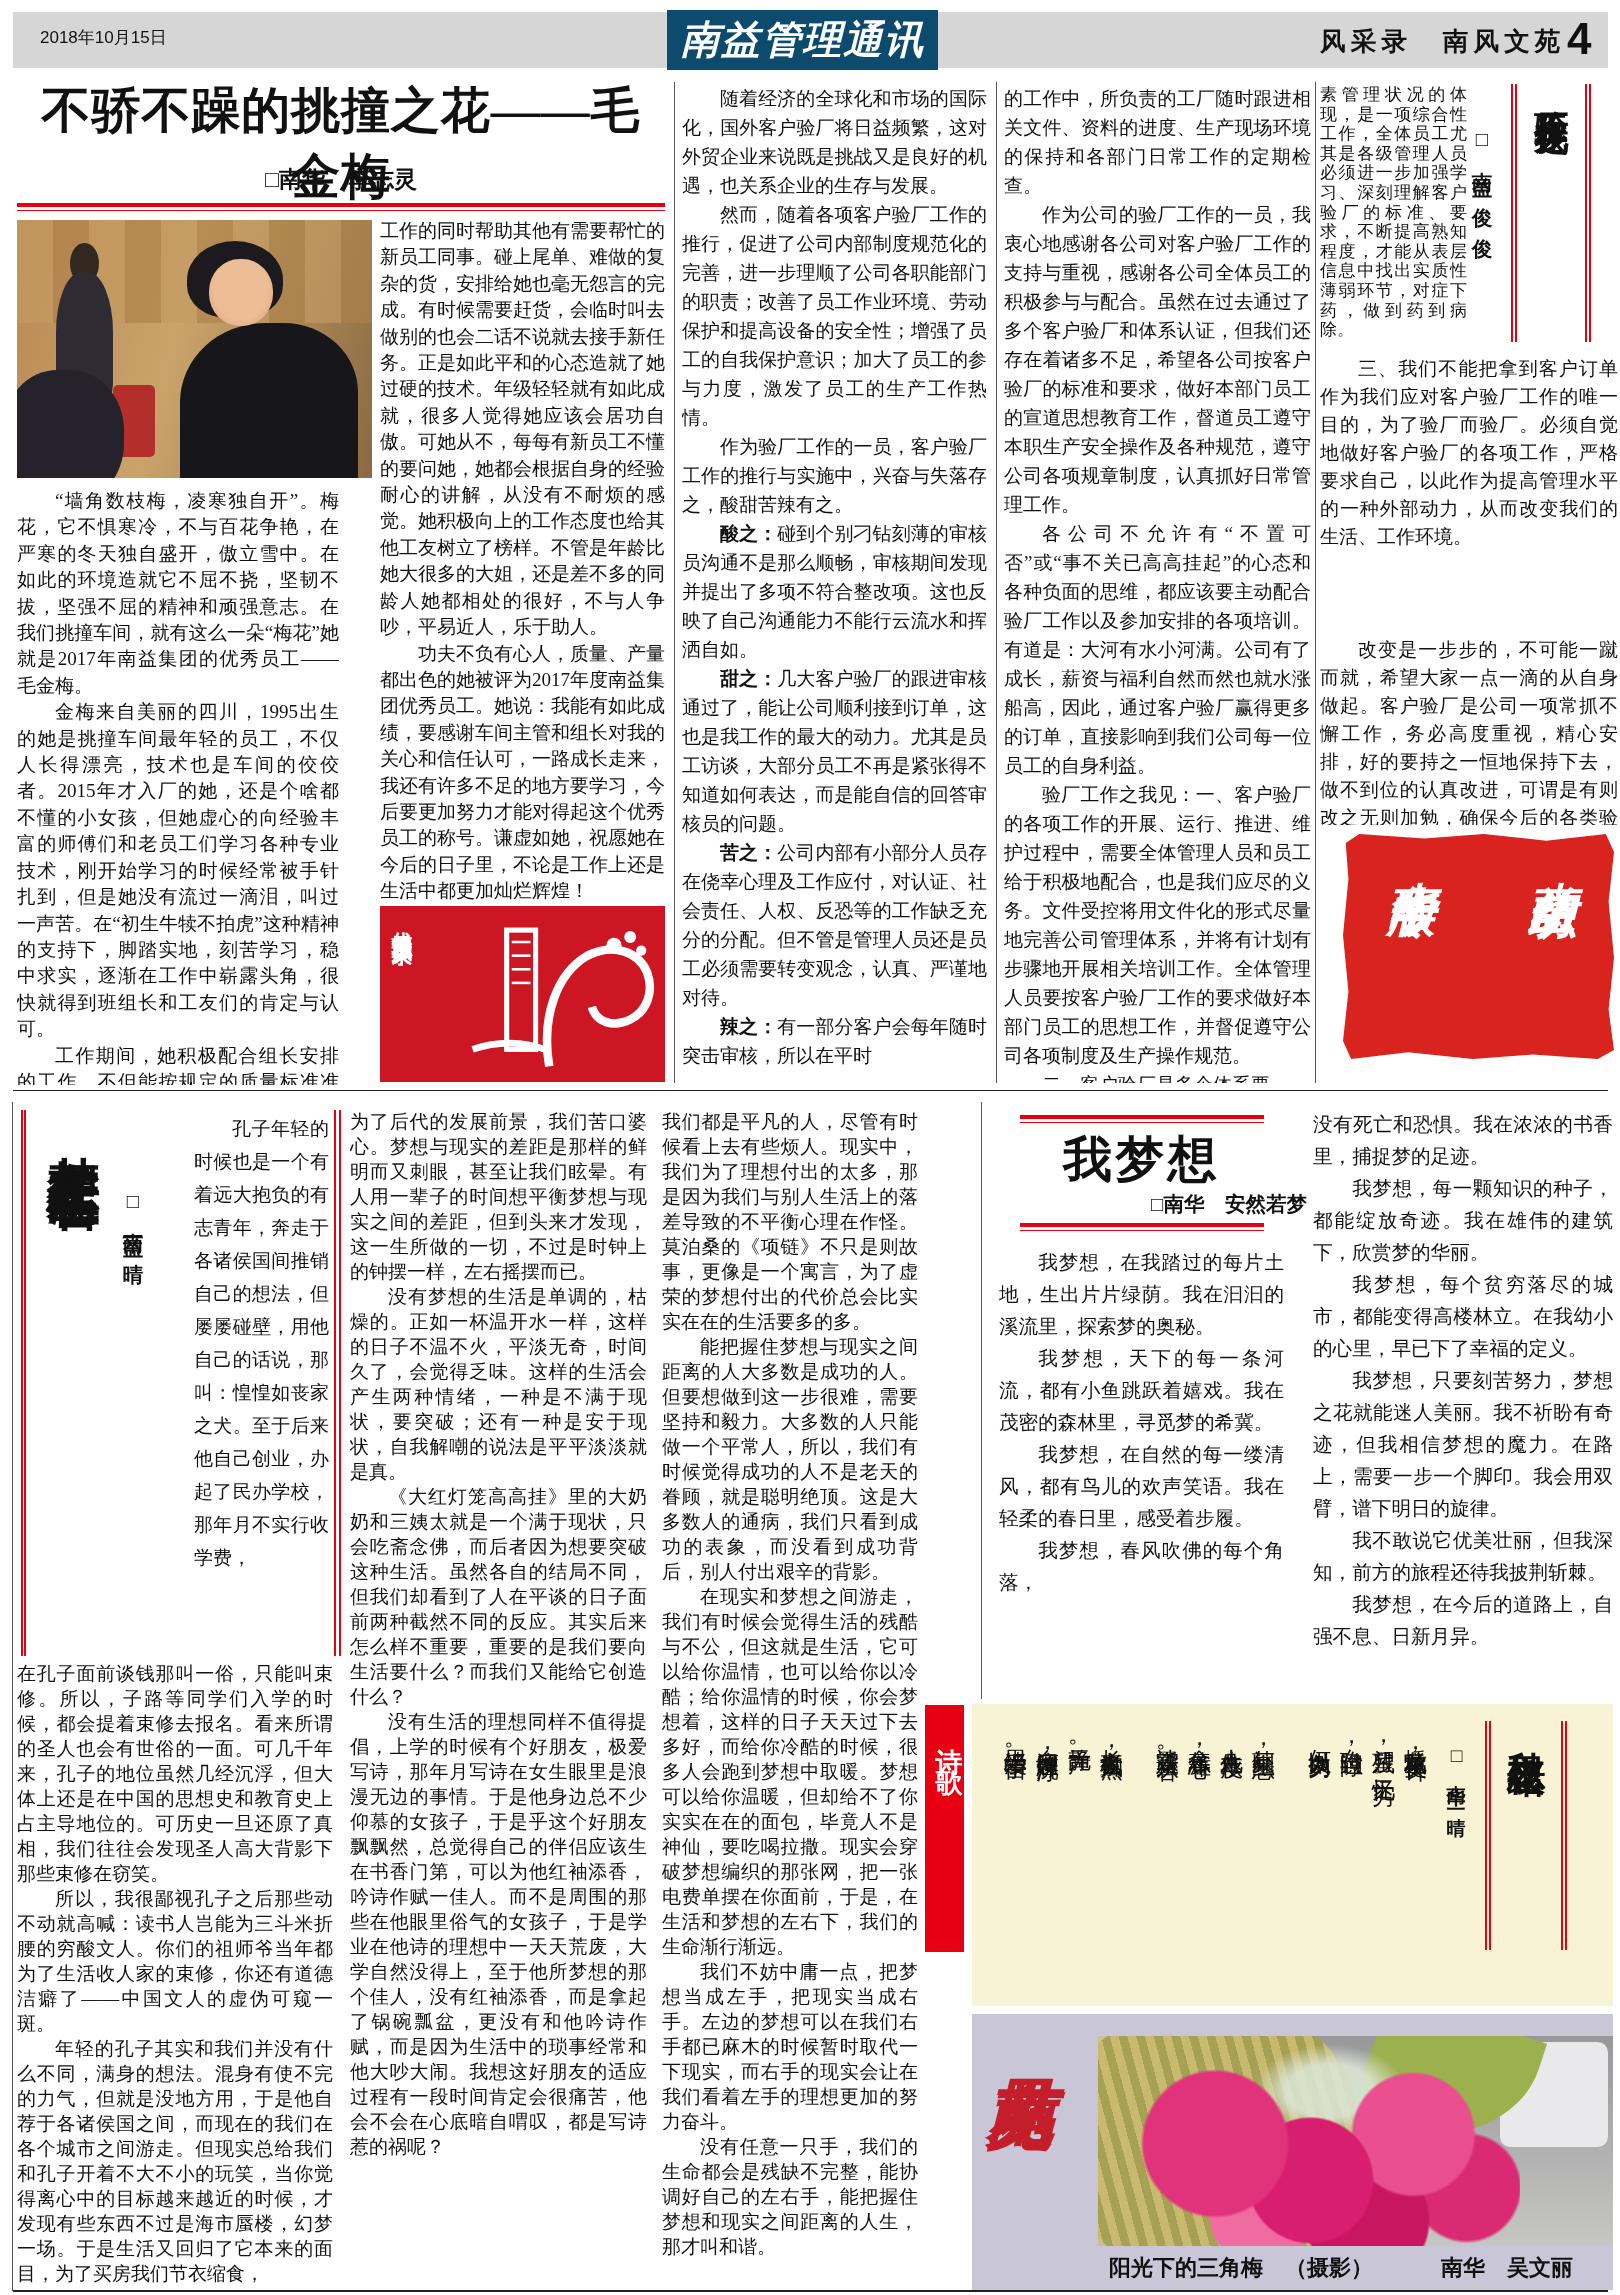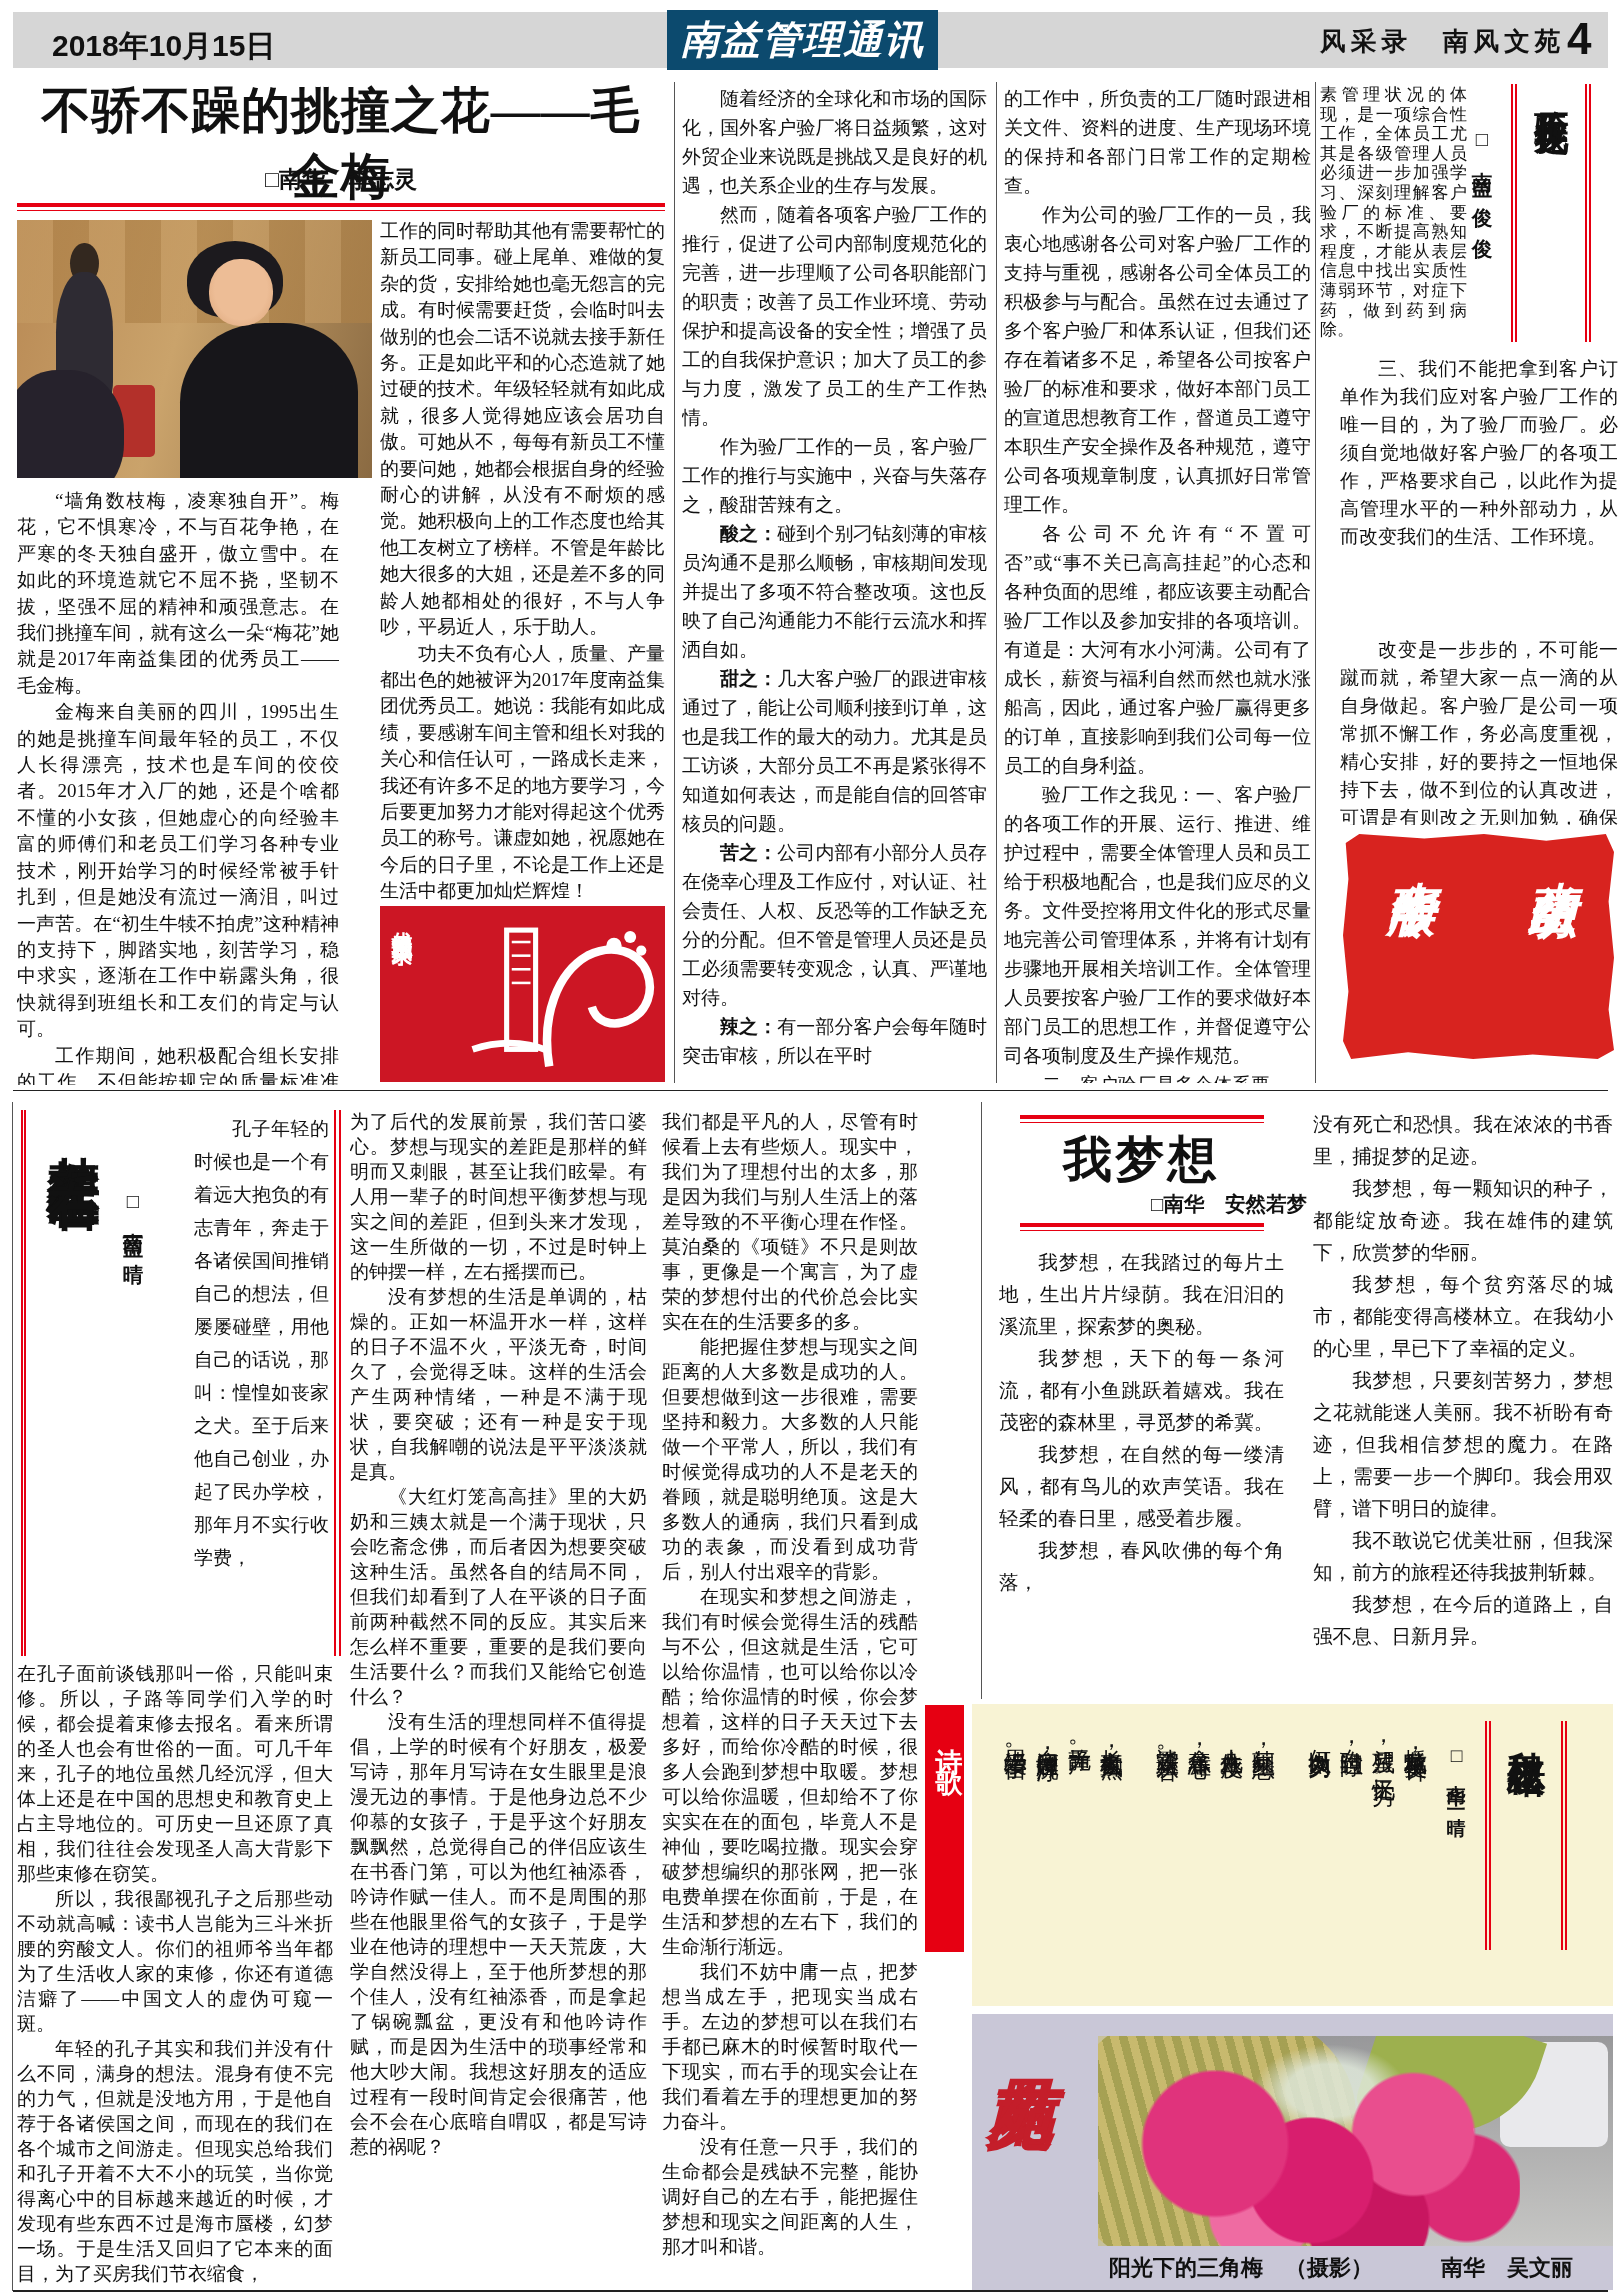--- a/index.html
+++ b/index.html
@@ -1,21 +1,21 @@
 <!DOCTYPE html>
 <html style="font-size:13.6px"><head>
 <meta charset="utf-8">
 <style>
   html,body{margin:0;padding:0;background:#ffffff;}
   .page{position:relative;width:1620px;height:2295px;background:#fff;overflow:hidden;
         font-family:"Liberation Serif","DejaVu Serif",serif;color:#111;}
   .abs{position:absolute;}
   
   .hband{left:12.8px;top:12px;width:1595px;height:56px;background:#d6d6d6;}
-  .hdate{left:52px;top:25.6px;font-size:30px;font-weight:bold;font-family:"Liberation Sans","DejaVu Sans",sans-serif;}
+  .hdate{left:40px;top:25.6px;font-size:17px;font-weight:normal;font-family:"Liberation Sans","DejaVu Sans",sans-serif;}
   .masthead{left:667px;top:10.2px;width:271px;height:60px;background:#0c4a6e;color:#fff;
             display:flex;align-items:center;justify-content:center;font-size:39px;font-weight:bold;
             font-style:italic;letter-spacing:1.7px;}
   .hsec{left:1320px;top:24px;font-size:25.6px;font-weight:bold;letter-spacing:5.1px;}
   .hpage{left:1567px;top:13.6px;font-size:44px;font-weight:bold;font-family:"Liberation Sans",sans-serif;}
   
   .t{margin:0;font-size:19px;line-height:26.4px;text-align:justify;text-indent:2em;}
   .t.cont{text-indent:0;}
   .lead{font-family:"Liberation Sans","DejaVu Sans",sans-serif;font-weight:bold;}
   .dblrule{border-top:4.3px solid #e60012;border-bottom:1.7px solid #e60012;height:3.4px;}
@@ -44,21 +44,21 @@
   .a2colA{left:682px;top:84px;width:305px;height:999px;overflow:hidden;}
   .a2colB{left:1004px;top:84px;width:307px;height:999px;overflow:hidden;}
   .a2colA .t,.a2colB .t{line-height:29px;}
   .a2narrow{left:1320px;top:85px;width:147px;height:275px;overflow:hidden;}
   .a2narrow .t{font-size:17px;line-height:19.6px;}
   .a2by{left:1468px;top:128px;font-size:20.5px;font-weight:bold;letter-spacing:5.1px;}
   .a2titleblk{left:1511px;top:84px;height:258px;border-left:6.8px double #e60012;border-right:6.8px double #e60012;
               padding:0 11px;font-size:34px;font-weight:900;letter-spacing:1.7px;display:flex;align-items:flex-start;}
   .a2p1{left:1320px;top:355px;width:298px;height:281px;overflow:hidden;}
   .a2p2{left:1320px;top:636px;width:298px;height:189px;overflow:hidden;}
-  .a2p1 .t,.a2p2 .t{line-height:28px;margin-left:20px;}
+  .a2p1 .t,.a2p2 .t{line-height:28px;}
   .seal{left:1343px;top:834px;width:271px;height:225px;background:#d8231f;
         clip-path:polygon(1% 4%,6% 0,30% 2%,52% 0,75% 3%,97% 0,100% 8%,98% 30%,100% 55%,98% 78%,100% 96%,94% 100%,70% 98%,48% 100%,24% 97%,3% 100%,0 92%,2% 70%,0 45%,2% 20%);}
   .sealtxt{color:#fff;font-weight:bold;font-style:italic;font-size:48px;line-height:60px;letter-spacing:3.4px;}
   .seal-r{right:32px;top:8.5px;height:211px;}
   .seal-l{left:38px;top:8.5px;height:211px;}
   
   .hrule{left:12.8px;top:1090px;width:1595px;border-top:1.7px solid #222;}
   .brule{left:12.8px;top:2290px;width:1595px;border-top:2.1px solid #222;}
   
   .a3frame{left:12px;top:1102px;height:1189px;}

